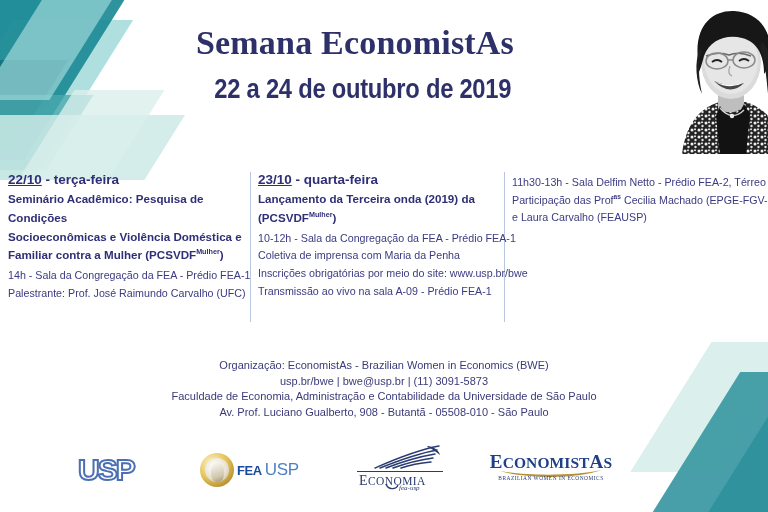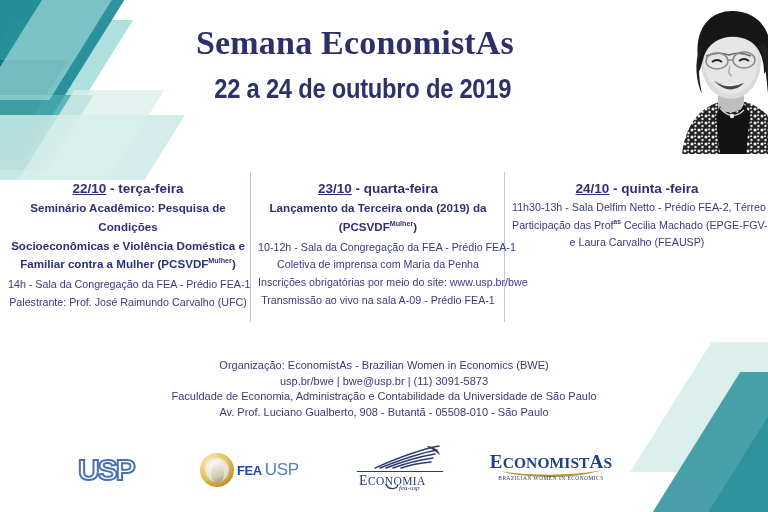--- a/index.html
+++ b/index.html
@@ -52,21 +52,21 @@
 
   
   .portrait{
     position:absolute;right:16px;top:2px;width:112px;height:152px;
     overflow:hidden;filter:grayscale(1) contrast(1.08);
   }
   .portrait svg{display:block;}
 
   
   .cols{position:absolute;top:166px;left:0;width:768px;height:165px;}
-  .col{position:absolute;top:15px;color:#2f2f77;text-align:center;}
+  .col{position:absolute;top:6px;color:#2f2f77;}
   .col-1{left:8px;width:240px;}
   .col-2{left:258px;width:240px;}
   .col-3{left:512px;width:250px;}
   .divider{position:absolute;top:6px;width:1px;height:150px;background:#b9c6e0;}
   .div-1{left:250px;}
   .div-2{left:504px;}
 
   .day{
     font-size:13.5px;font-weight:bold;color:#2f2f77;margin-bottom:3px;white-space:nowrap;
   }
@@ -250,23 +250,20 @@
       </div>
       <div class="evt-lines">
         <div class="evt-line">10-12h - Sala da Congregação da FEA - Prédio FEA-1</div>
         <div class="evt-line">Coletiva de imprensa com Maria da Penha</div>
         <div class="evt-line">Inscrições obrigatórias por meio do site: www.usp.br/bwe</div>
         <div class="evt-line">Transmissão ao vivo na sala A-09 - Prédio FEA-1</div>
       </div>
     </div>
 
     <div class="col col-3">
-      <div class="day">
-        <span class="date">24/10</span><span> - quinta -feira</span>
-      </div>
       <div class="evt-lines">
         <div class="evt-line">11h30-13h - Sala Delfim Netto - Prédio FEA-2, Térreo</div>
         <div class="evt-line"><span>Participação das Prof</span><sup>as</sup><span> Cecilia Machado (EPGE-FGV-RJ)</span></div>
         <div class="evt-line">e Laura Carvalho (FEAUSP)</div>
       </div>
     </div>
   </div>
 
   <div class="footer">
     <div class="ln">Organização: EconomistAs - Brazilian Women in Economics (BWE)</div>

